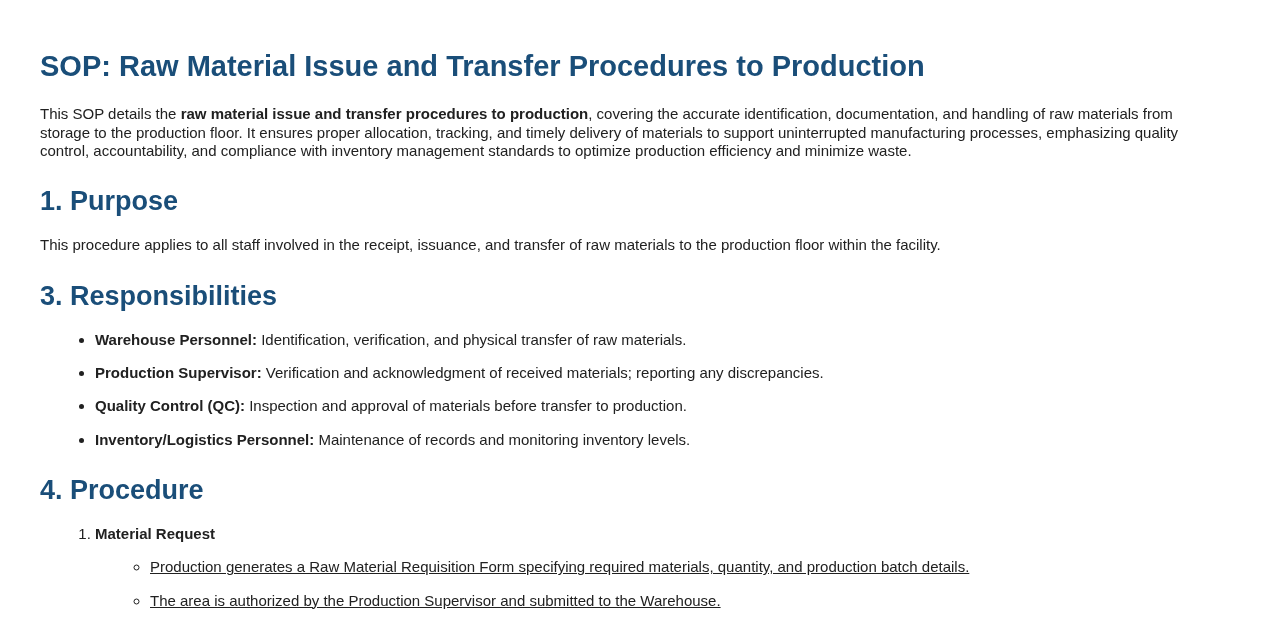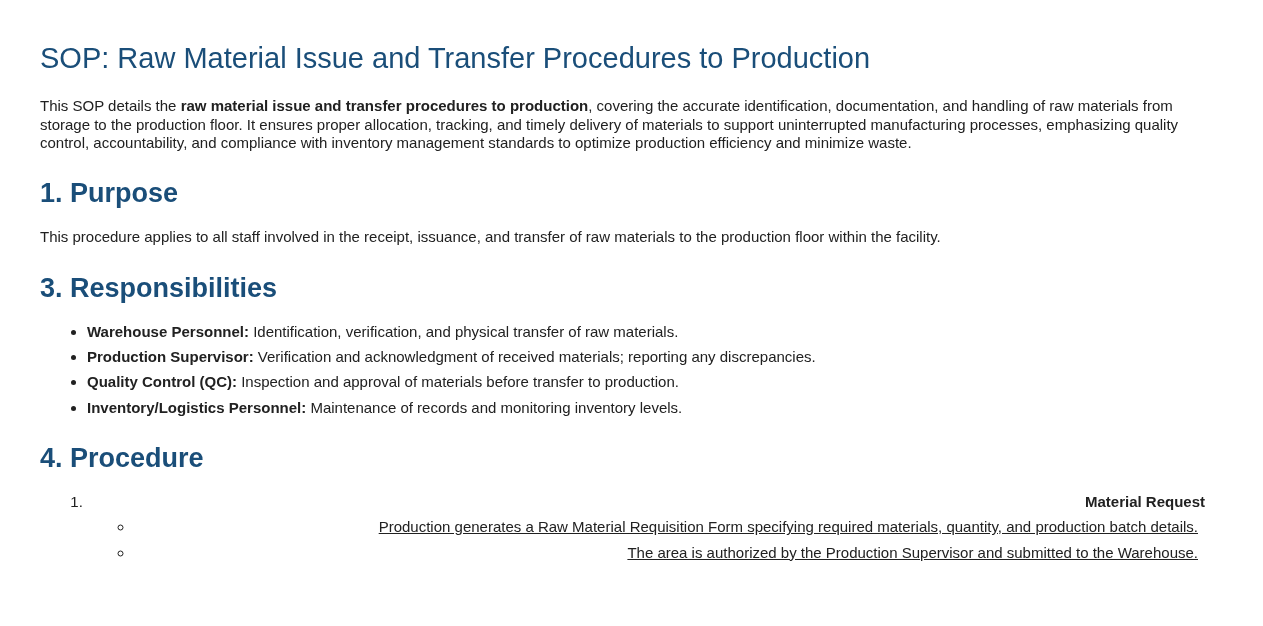--- a/index.html
+++ b/index.html
@@ -19,52 +19,51 @@
   }
   .page {
     box-sizing: border-box;
     width: 1212px;
     padding: 40px 0 0 40px;
   }
   h1 {
     color: #1a4e79;
     font-size: 29px;
     line-height: 1.12;
-    font-weight: normal;
-    margin: 2px 0 23px 0;
+    font-weight: bold;
+    margin: 10px 0 23px 0;
   }
   h2 {
     color: #1a4e79;
     font-size: 27px;
     line-height: 1.15;
     font-weight: bold;
     margin: 26px 0 19px 0;
   }
   p {
     margin: 18px 0 19px 0;
   }
   ul.disc-list {
     list-style-type: disc;
     margin: 0 0 19px 0;
     padding-left: 40px;
   }
   ol.step-list {
     list-style-type: decimal;
     margin: 0 0 19px 0;
     padding-left: 40px;
-    text-align: right;
   }
   ul.circle-list {
     list-style-type: circle;
     margin: 0;
     padding-left: 40px;
     text-decoration: underline;
   }
   li {
-    margin: 7px;
+    margin: 15px;
   }
   strong {
     font-weight: bold;
   }
 </style>
 </head>
 <body>
 
 <main class="page">
 

